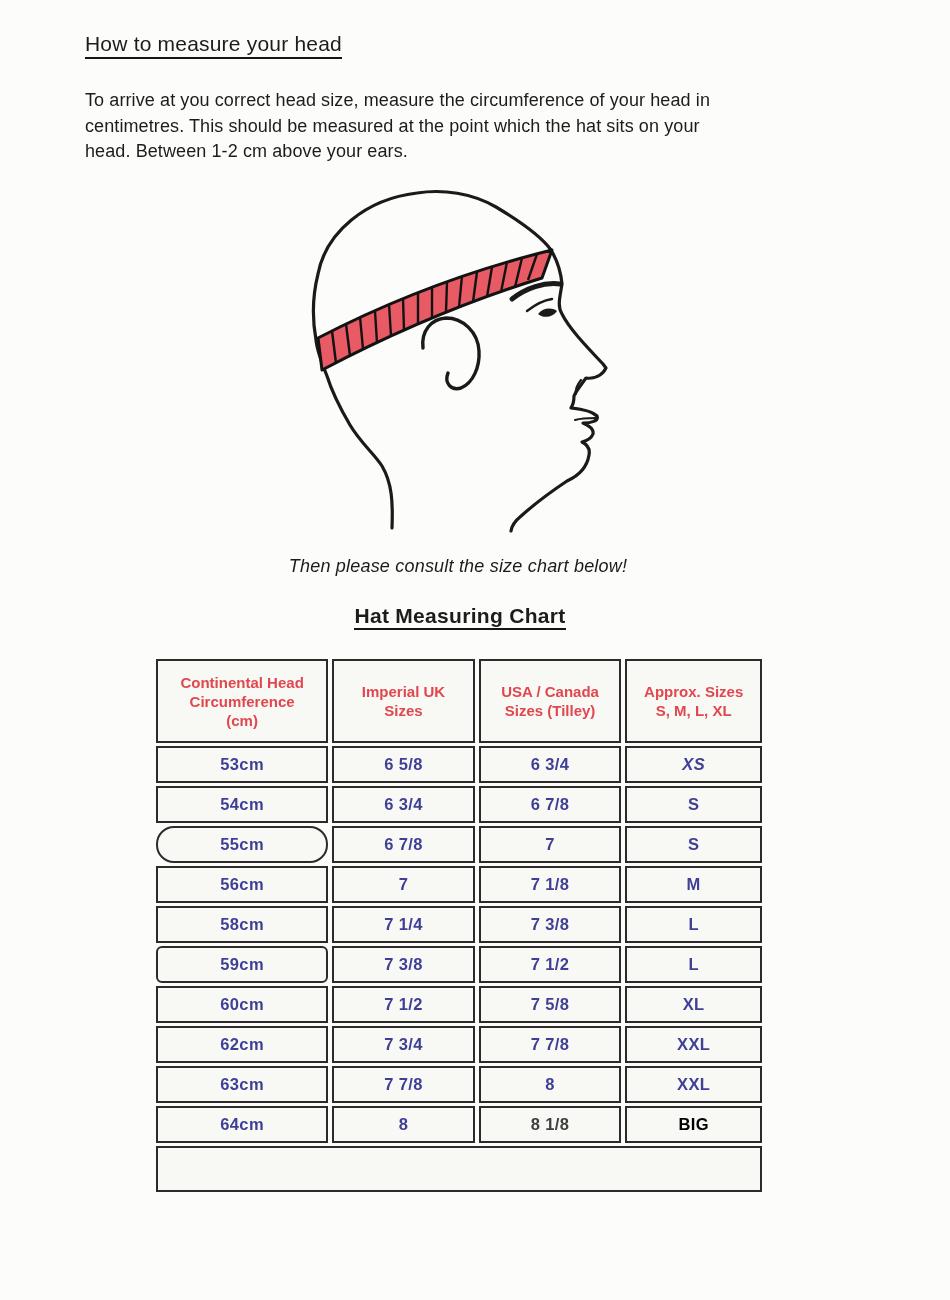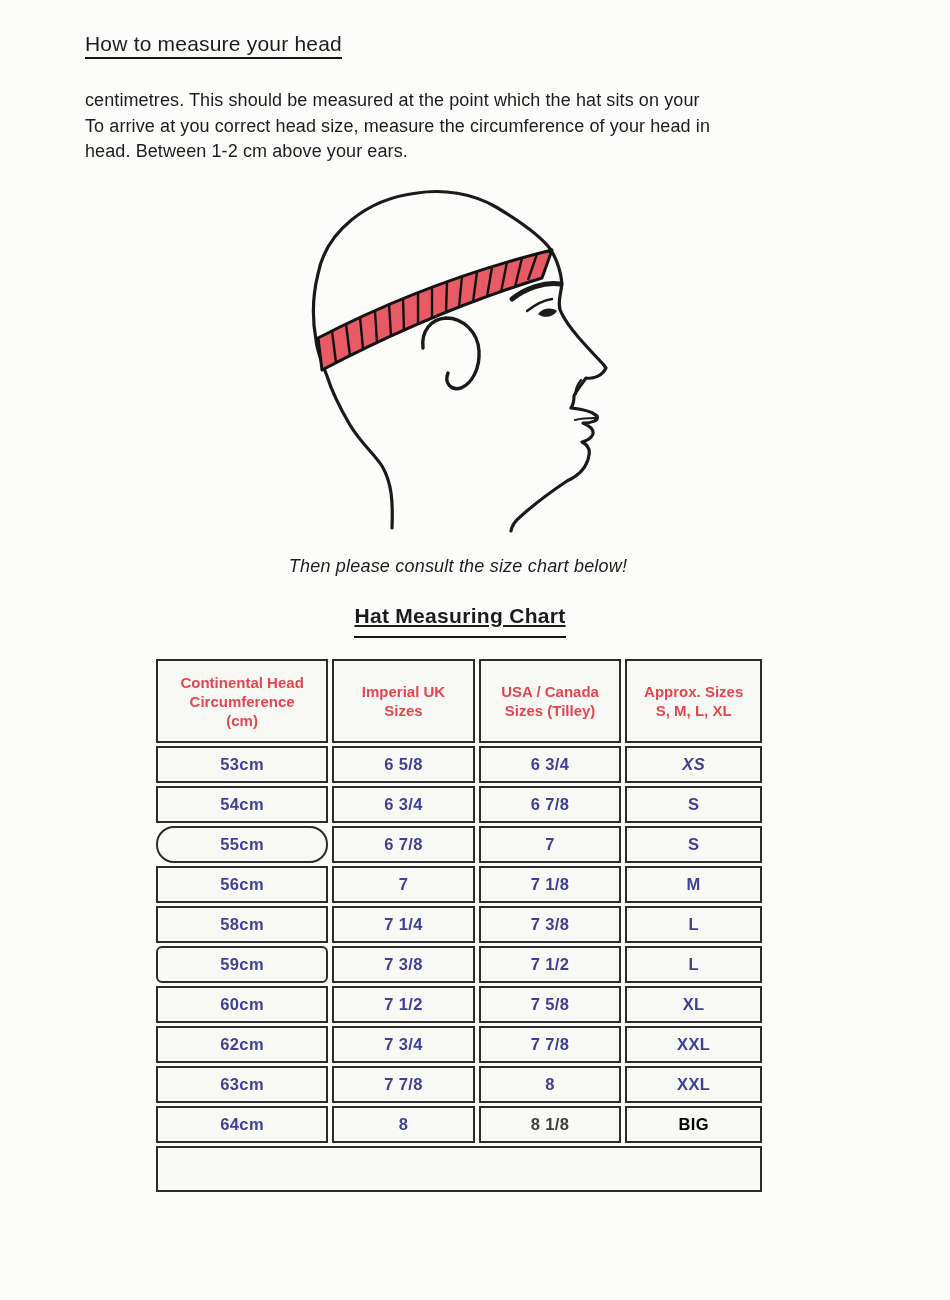--- a/index.html
+++ b/index.html
@@ -44,21 +44,21 @@
   }
   .chart-title {
     position: absolute;
     left: 0; top: 604px;
     width: 920px;
     text-align: center;
     font-size: 21px;
     font-weight: bold;
     letter-spacing: 0.3px;
   }
-  .chart-title span { border-bottom: 2.5px solid #151515; padding-bottom: 9px; text-decoration: underline; }
+  .chart-title span { border-bottom: 2.5px solid #151515; padding-bottom: 1px; }
   table.size-table {
     position: absolute;
     left: 152px; top: 656px;
     width: 614px;
     border-collapse: separate;
     border-spacing: 4px 3px;
     table-layout: fixed;
   }
   table.size-table th, table.size-table td {
     border: 2px solid #2b2b29;
@@ -87,22 +87,22 @@
 </head>
 <body>
 
 <div class="page">
 
   <div class="doc-title">
     <span>How to measure your head</span>
   </div>
 
   <div class="intro">
+    <div>To arrive at you correct head size, measure the circumference of your head in</div>
     <div>centimetres. This should be measured at the point which the hat sits on your</div>
-    <div>To arrive at you correct head size, measure the circumference of your head in</div>
     <div>head. Between 1-2 cm above your ears.</div>
   </div>
 
   <div class="illustration">
     <svg viewBox="0 0 400 380" width="400" height="380">
 
       <g fill="none" stroke="#1a1a1a" stroke-width="3.2" stroke-linecap="round" stroke-linejoin="round">
         <path d="M112,348 C113,322 112,303 102,286 C95,275 80,262 70,245 C60,228 52,212 47,196 C41,181 37,170 36,160 C32,138 33,114 38,94 C46,52 86,19 137,13 C163,9 192,13 216,27 C241,42 261,56 271,70"></path>
         <path d="M271,70 C277,80 281,93 282,104 C280,117 277,126 282,134 C289,148 304,164 323,184 L326,188 C322,196 314,199 306,198 C301,205 296,211 294,216 C294,221 293,225 291,228 C301,229 312,231 317,236 C319,241 311,243 303,243 C310,246 314,249 313,254 C311,259 306,261 302,262 C308,265 310,270 309,275 C307,288 298,296 287,301 C269,313 251,327 240,337 C235,341 232,345 231,351"></path>
         <path d="M295,240 C302,238 310,238 316,238" stroke-width="2.2"></path>

